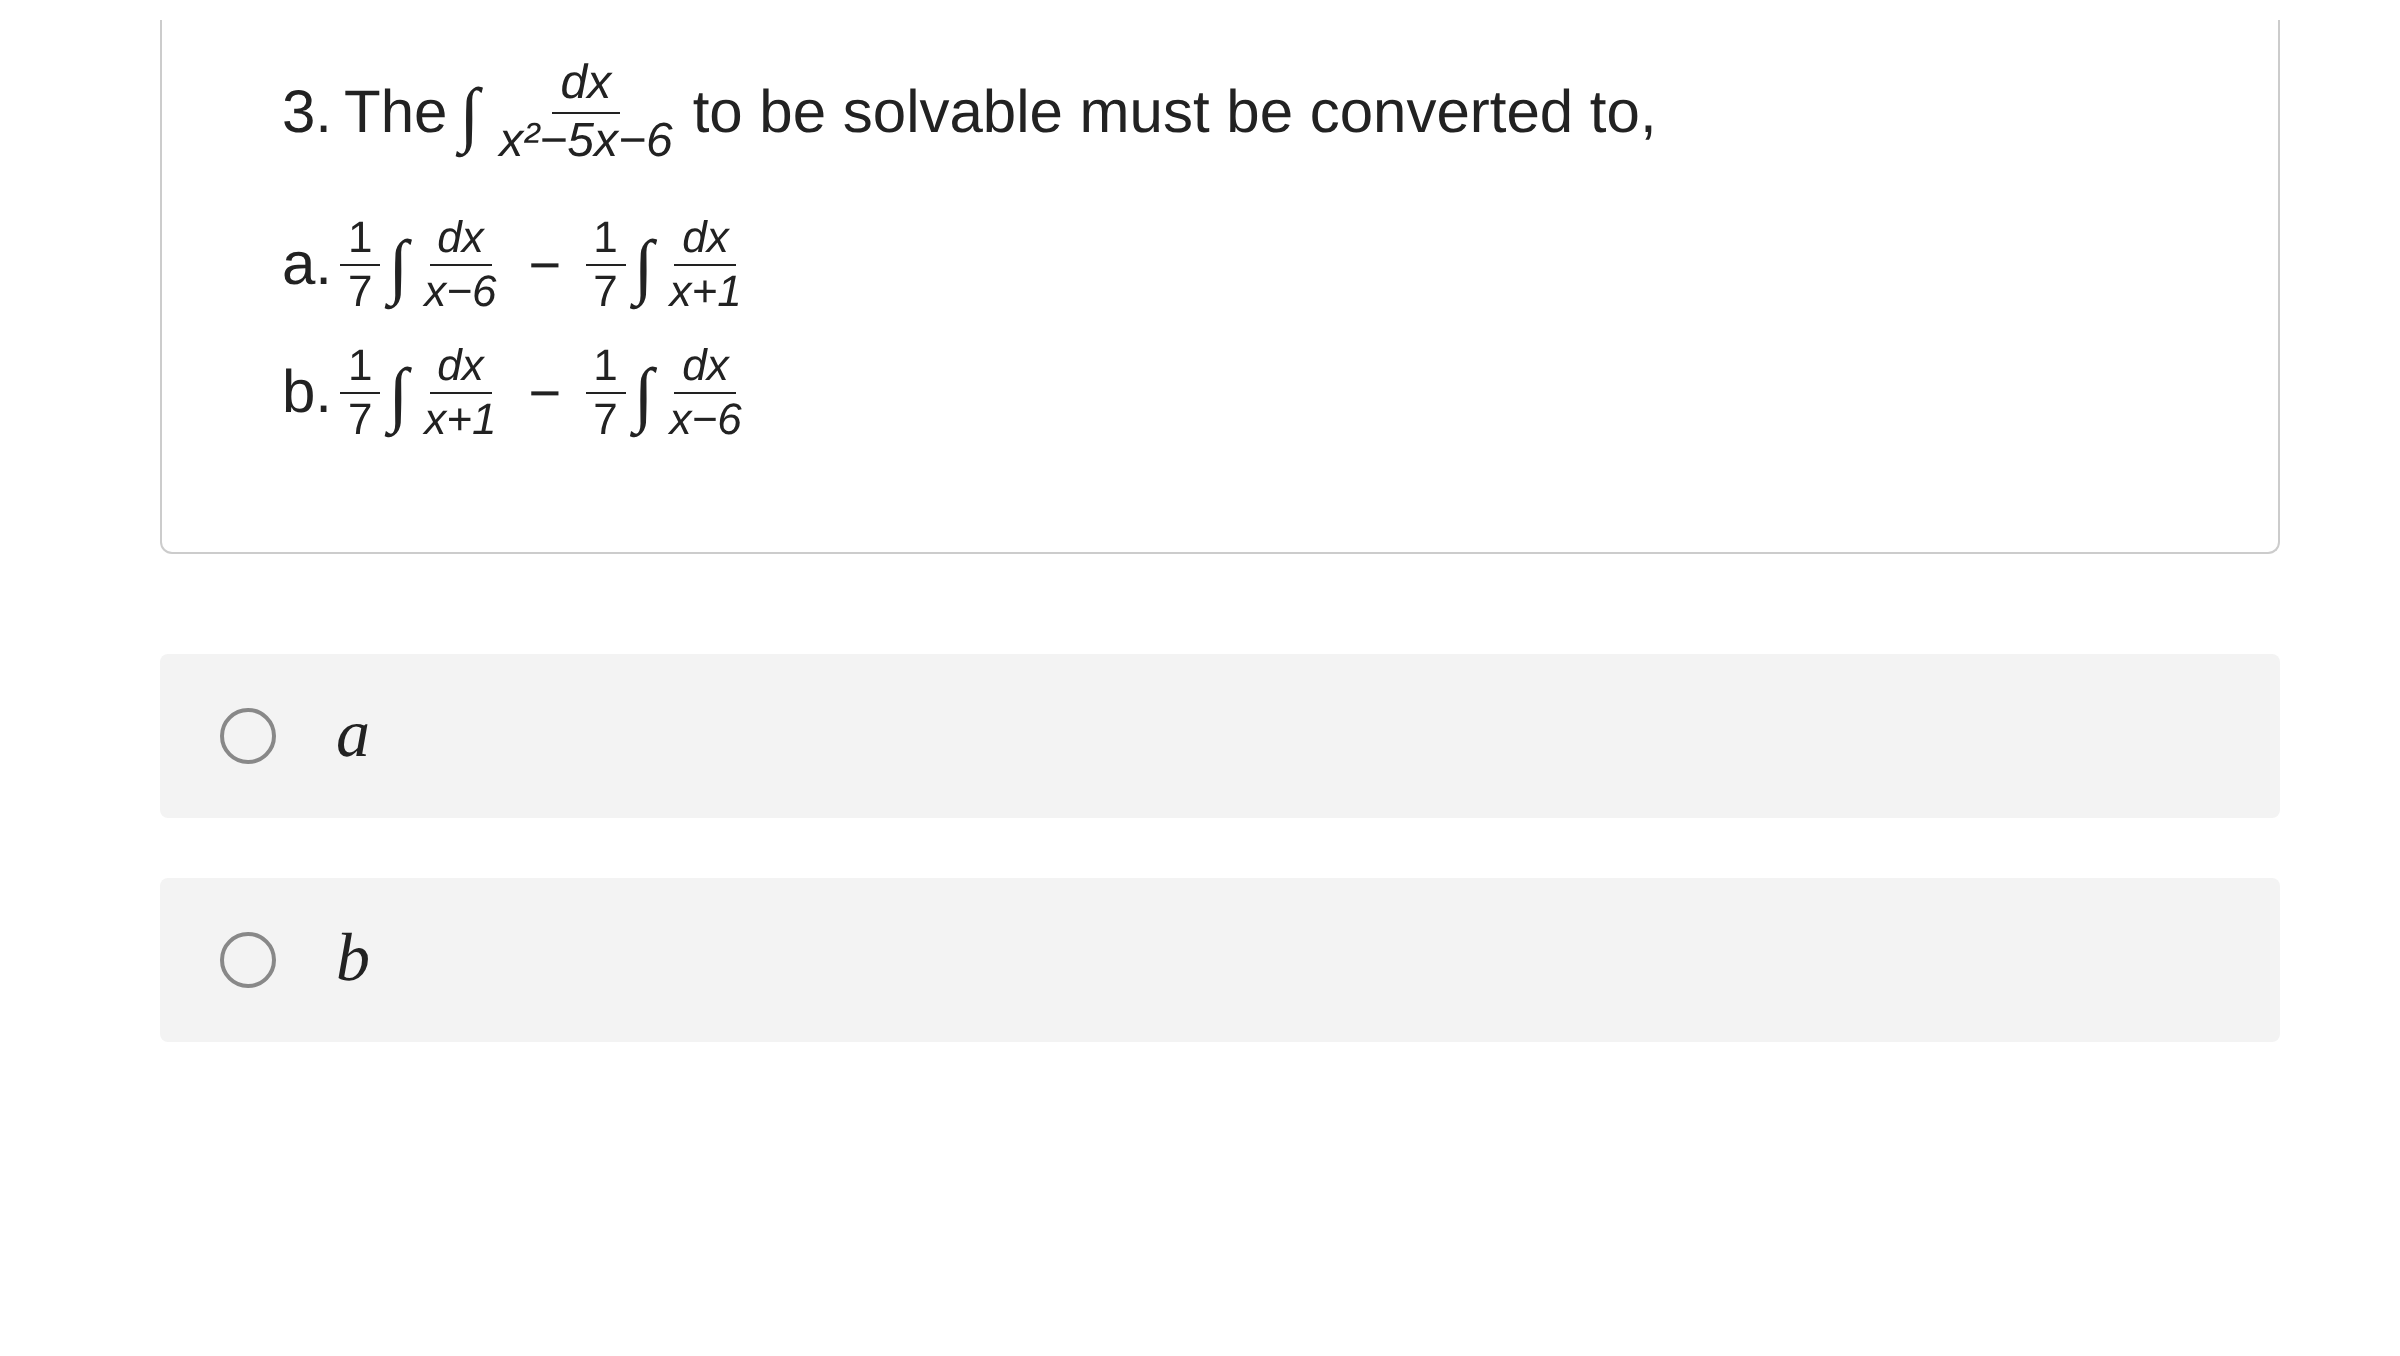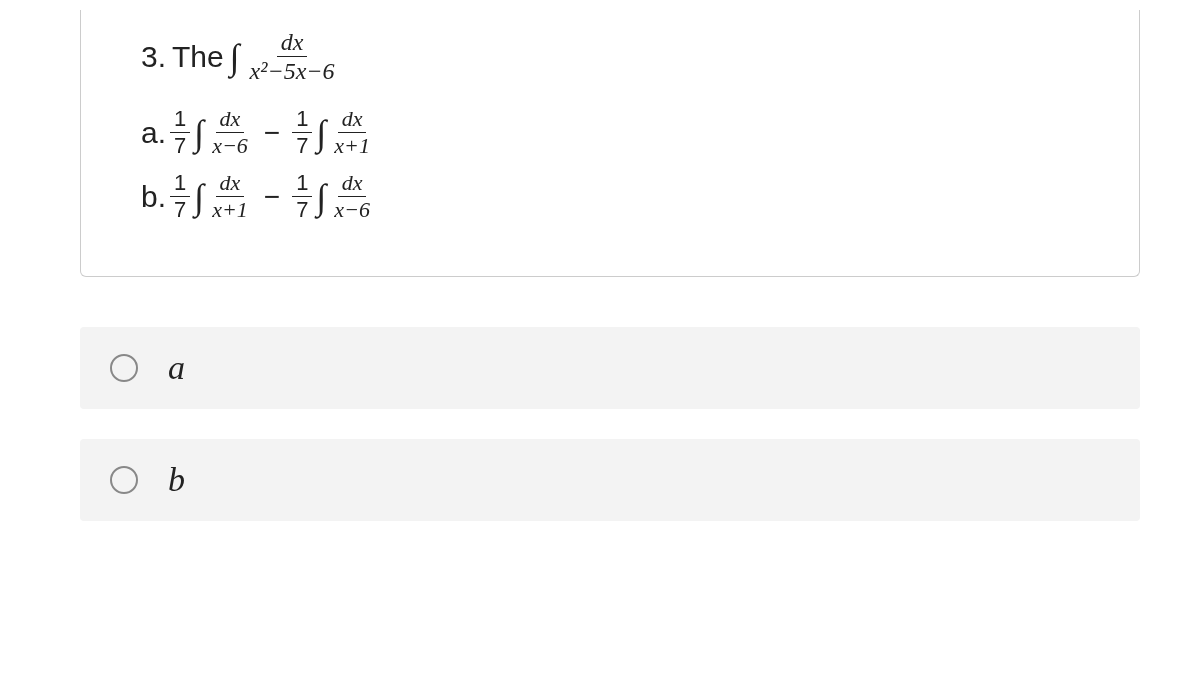--- a/index.html
+++ b/index.html
@@ -58,21 +58,21 @@
   .small-frac {
     font-size: 22px;
   }
   .integral {
     font-size: 36px;
     font-style: italic;
     font-family: 'Times New Roman', serif;
   }
   .italic {
     font-style: italic;
-    font-family: Liberation Serif, serif;
+    font-family: Liberation Sans, sans-serif;
   }
   .answer-option {
     background: #f3f3f3;
     border-radius: 4px;
     padding: 22px 30px;
     margin-bottom: 30px;
     display: flex;
     align-items: center;
     gap: 30px;
   }
@@ -99,20 +99,21 @@
 
 <div class="question-box">
   <div class="q-line">
     <span>3.</span>
     <span>The</span>
     <span class="integral">∫</span>
     <span class="frac">
       <span class="num italic">dx</span>
       <span class="den italic">x²−5x−6</span>
     </span>
+    <span>to be solvable must be converted to,</span>
   </div>
 
   <div class="opt-line">
     <span>a.</span>
     <span class="frac small-frac">
       <span class="num">1</span>
       <span class="den">7</span>
     </span>
     <span class="integral">∫</span>
     <span class="frac small-frac">

